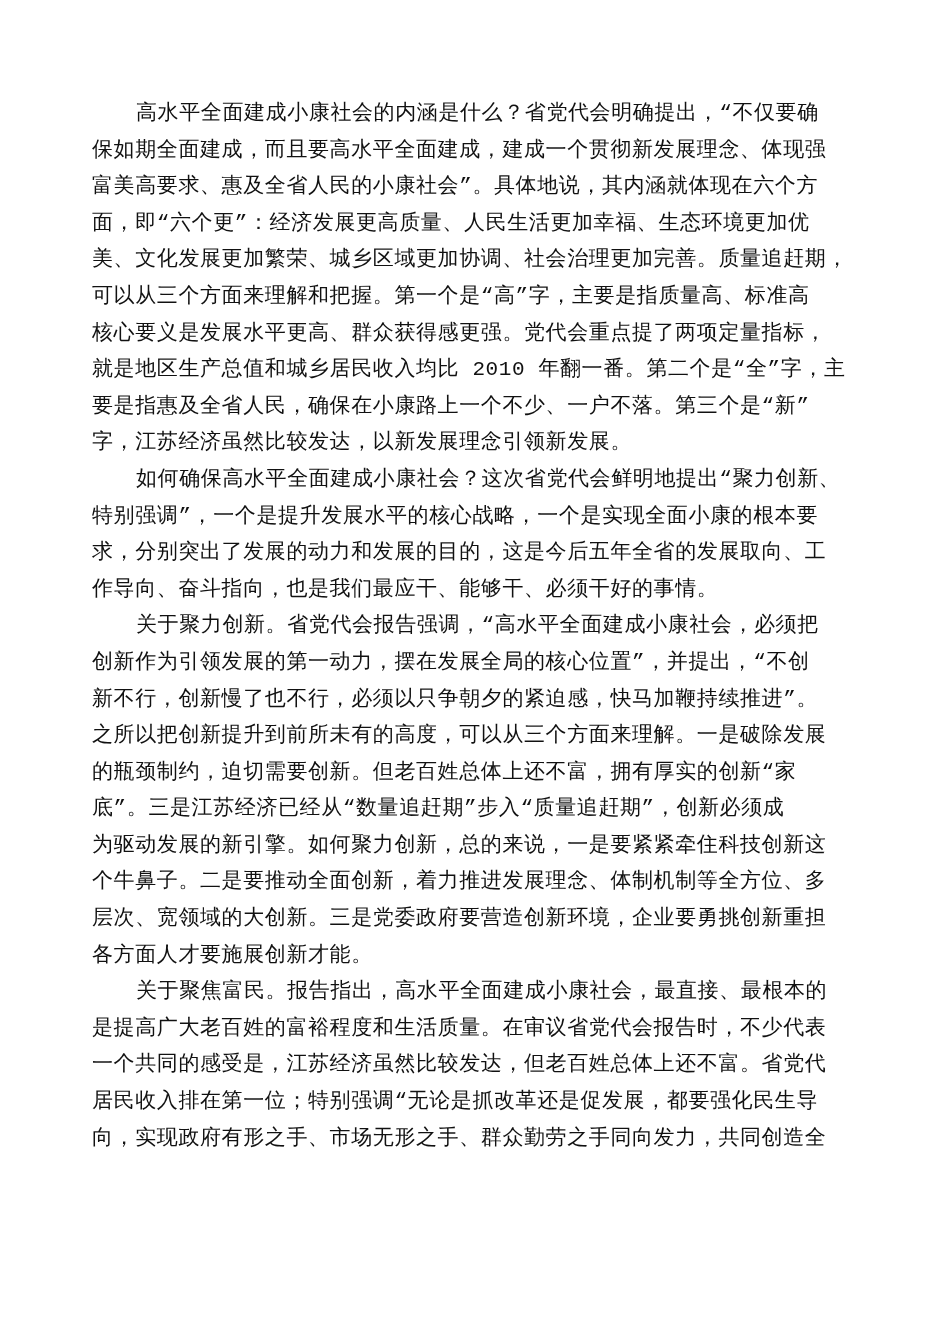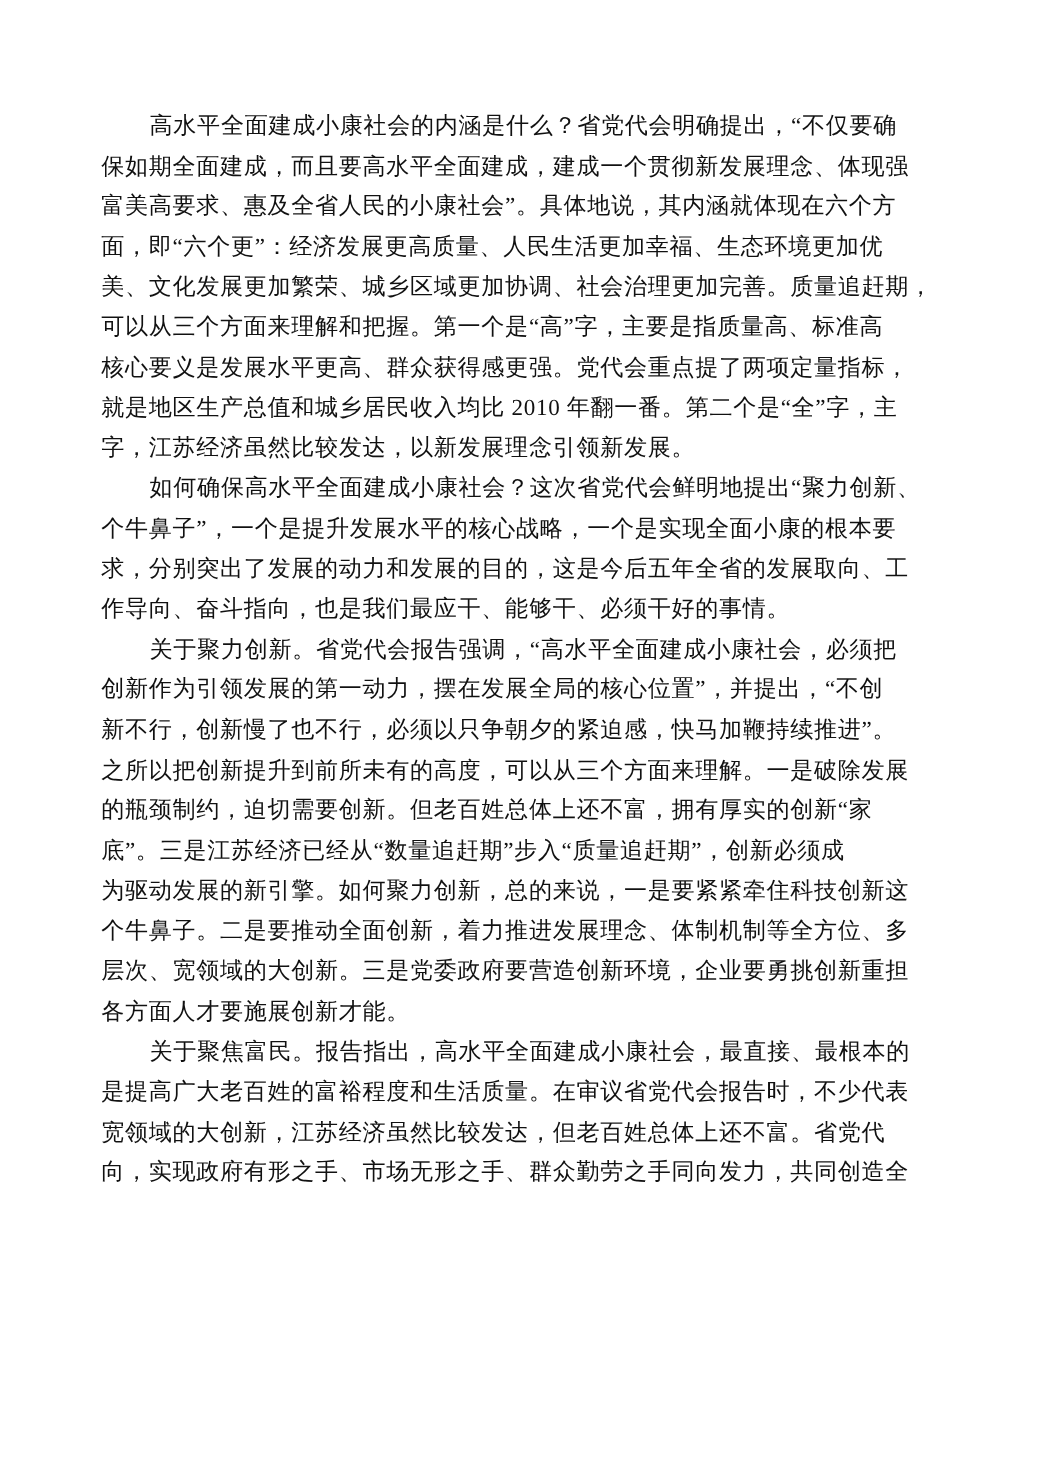--- a/index.html
+++ b/index.html
@@ -19,21 +19,21 @@
       top: 96px;
       width: 770px;
     }
     .para {
       margin: 0;
       padding: 0;
     }
     .line {
       display: block;
       white-space: nowrap;
-      font-family: Liberation Serif, serif;
+      font-family: Liberation Mono, monospace;
       font-size: 21px;
       line-height: 36.6px;
       height: 36.6px;
       color: #111111;
       letter-spacing: 0.6px;
     }
     .indent {
       padding-left: 44px;
     }
   </style>
@@ -44,43 +44,45 @@
 
   <div class="para">
     <span class="line indent">高水平全面建成小康社会的内涵是什么？省党代会明确提出，“不仅要确</span>
     <span class="line">保如期全面建成，而且要高水平全面建成，建成一个贯彻新发展理念、体现强</span>
     <span class="line">富美高要求、惠及全省人民的小康社会”。具体地说，其内涵就体现在六个方</span>
     <span class="line">面，即“六个更”：经济发展更高质量、人民生活更加幸福、生态环境更加优</span>
     <span class="line">美、文化发展更加繁荣、城乡区域更加协调、社会治理更加完善。质量追赶期，</span>
     <span class="line">可以从三个方面来理解和把握。第一个是“高”字，主要是指质量高、标准高</span>
     <span class="line">核心要义是发展水平更高、群众获得感更强。党代会重点提了两项定量指标，</span>
     <span class="line">就是地区生产总值和城乡居民收入均比 2010 年翻一番。第二个是“全”字，主</span>
+    <span class="line">要是指惠及全省人民，确保在小康路上一个不少、一户不落。第三个是“新”</span>
     <span class="line">字，江苏经济虽然比较发达，以新发展理念引领新发展。</span>
   </div>
 
   <div class="para">
     <span class="line indent">如何确保高水平全面建成小康社会？这次省党代会鲜明地提出“聚力创新、</span>
-    <span class="line">个牛鼻子”，一个是提升发展水平的核心战略，一个是实现全面小康的根本要</span>
+    <span class="line">特别强调”，一个是提升发展水平的核心战略，一个是实现全面小康的根本要</span>
     <span class="line">求，分别突出了发展的动力和发展的目的，这是今后五年全省的发展取向、工</span>
     <span class="line">作导向、奋斗指向，也是我们最应干、能够干、必须干好的事情。</span>
   </div>
 
   <div class="para">
     <span class="line indent">关于聚力创新。省党代会报告强调，“高水平全面建成小康社会，必须把</span>
     <span class="line">创新作为引领发展的第一动力，摆在发展全局的核心位置”，并提出，“不创</span>
     <span class="line">新不行，创新慢了也不行，必须以只争朝夕的紧迫感，快马加鞭持续推进”。</span>
     <span class="line">之所以把创新提升到前所未有的高度，可以从三个方面来理解。一是破除发展</span>
     <span class="line">的瓶颈制约，迫切需要创新。但老百姓总体上还不富，拥有厚实的创新“家</span>
     <span class="line">底”。三是江苏经济已经从“数量追赶期”步入“质量追赶期”，创新必须成</span>
     <span class="line">为驱动发展的新引擎。如何聚力创新，总的来说，一是要紧紧牵住科技创新这</span>
     <span class="line">个牛鼻子。二是要推动全面创新，着力推进发展理念、体制机制等全方位、多</span>
     <span class="line">层次、宽领域的大创新。三是党委政府要营造创新环境，企业要勇挑创新重担</span>
     <span class="line">各方面人才要施展创新才能。</span>
   </div>
 
   <div class="para">
     <span class="line indent">关于聚焦富民。报告指出，高水平全面建成小康社会，最直接、最根本的</span>
     <span class="line">是提高广大老百姓的富裕程度和生活质量。在审议省党代会报告时，不少代表</span>
-    <span class="line">宽领域的大创新，江苏经济虽然比较发达，但老百姓总体上还不富。省党代</span>
+    <span class="line">一个共同的感受是，江苏经济虽然比较发达，但老百姓总体上还不富。省党代</span>
+    <span class="line">居民收入排在第一位；特别强调“无论是抓改革还是促发展，都要强化民生导</span>
     <span class="line">向，实现政府有形之手、市场无形之手、群众勤劳之手同向发力，共同创造全</span>
   </div>
 
 </div>
 
 </body></html>

